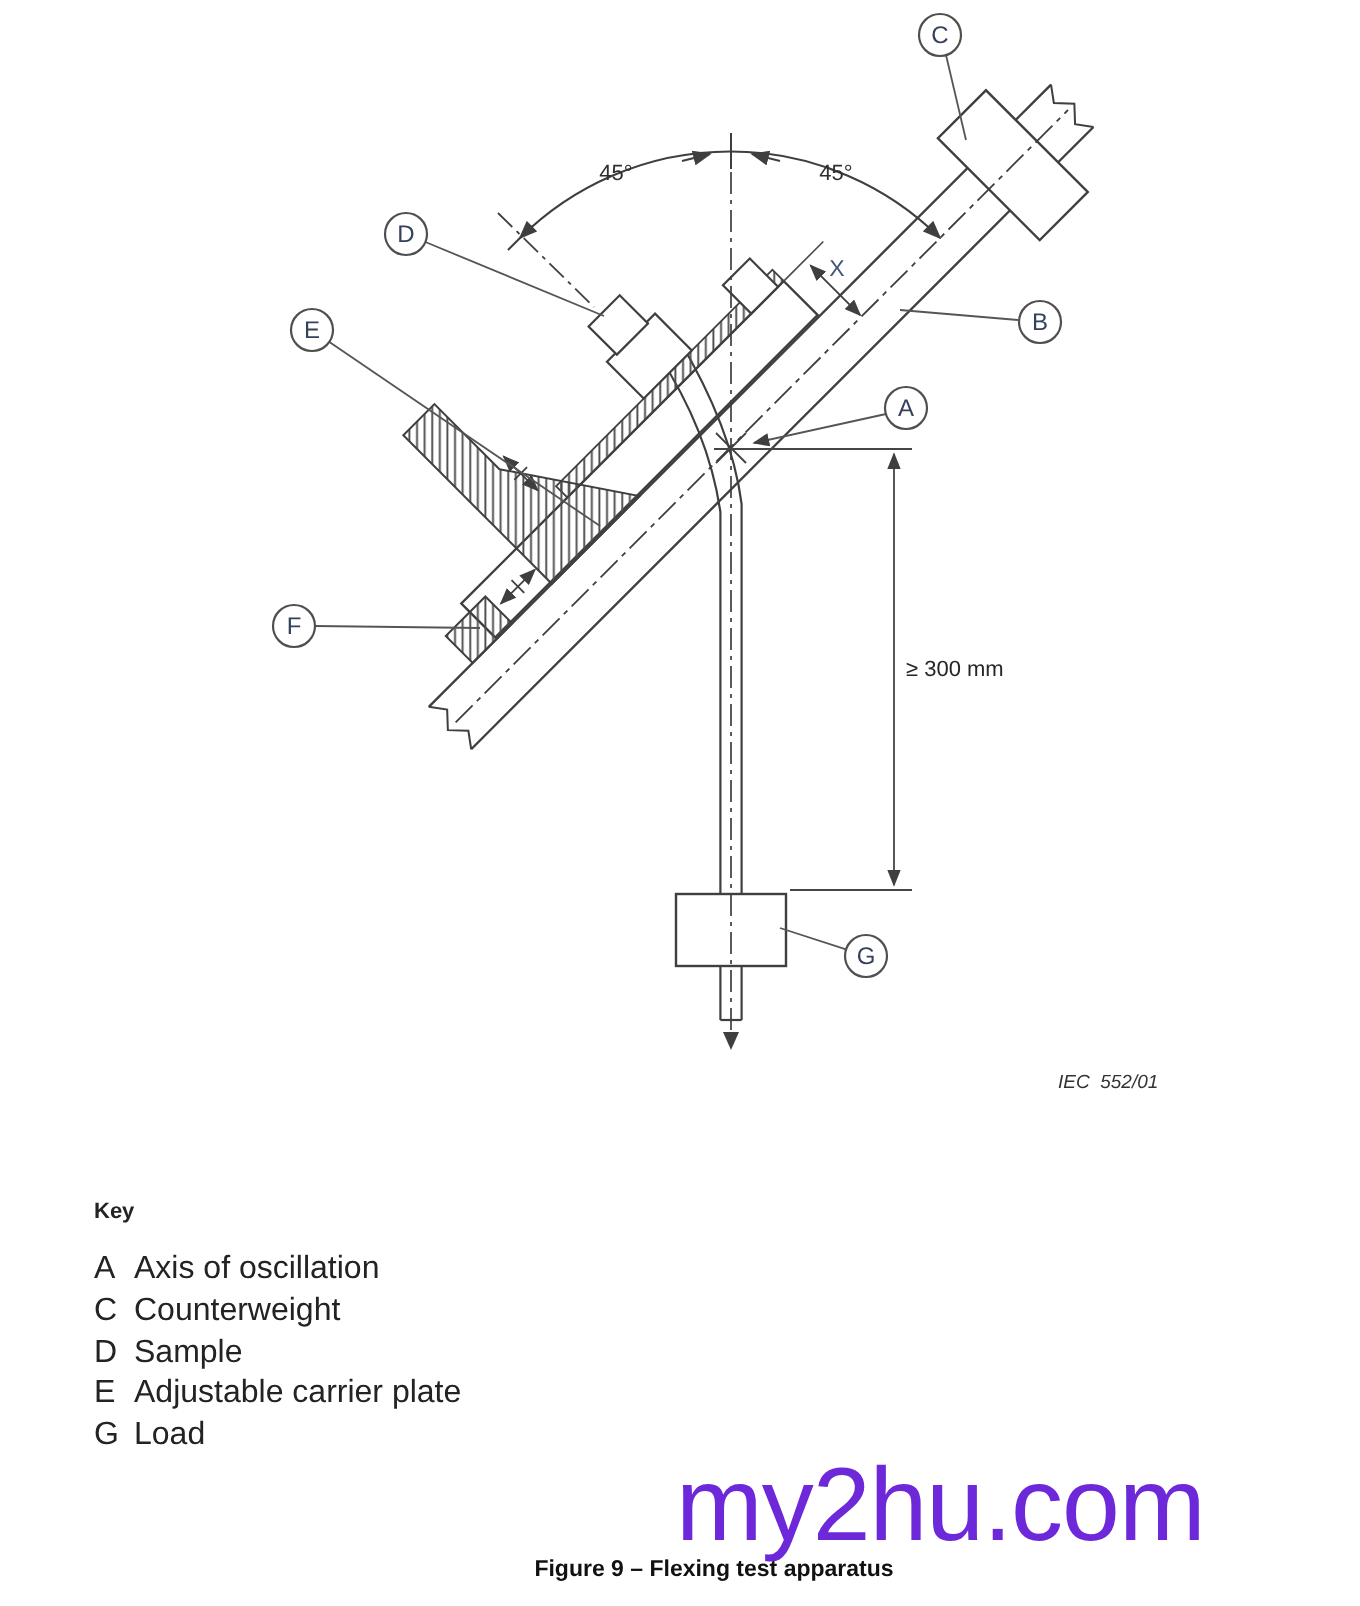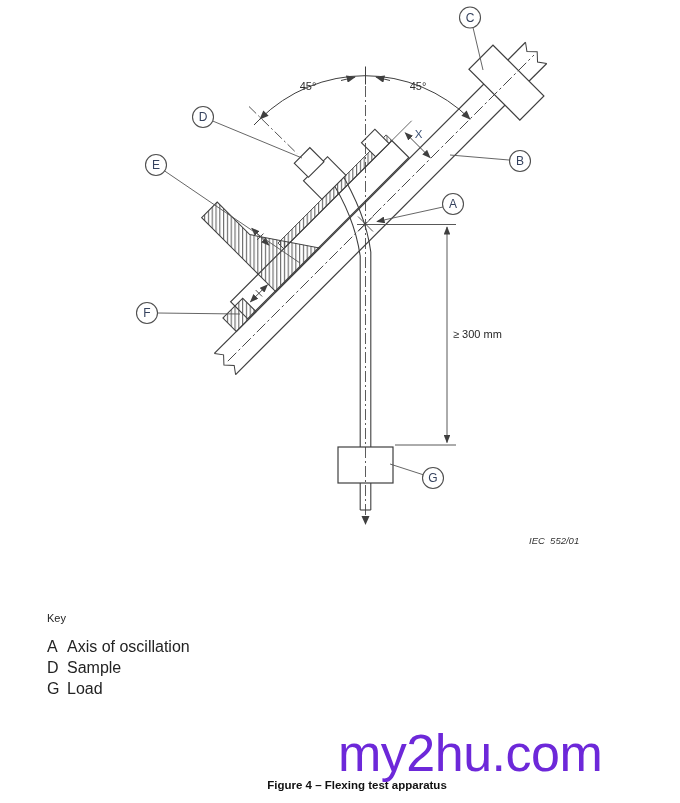--- a/index.html
+++ b/index.html
@@ -8,21 +8,21 @@
     font-family:"Liberation Sans", sans-serif;overflow:hidden;margin:0 auto;
   }
   svg{position:absolute;left:0;top:0;}
   svg text{font-family:"Liberation Sans", sans-serif;}
   .lbl{font-size:11px;fill:#2f2f2f;}
   .dimlbl{font-size:11px;fill:#262626;}
   .xlbl{font-size:11.5px;fill:#3d5377;}
   .letter{font-size:12px;fill:#35425e;text-anchor:middle;}
   .credit{font-size:9.5px;font-style:italic;fill:#333;}
   .key{position:absolute;left:47px;top:600px;color:#232323;}
-  .key-title{font-size:11px;font-weight:normal;margin:12px 0 17px 0;}
+  .key-title{font-size:11px;font-weight:bold;margin:0 0 17px 0;}
   .key-row{font-size:16px;height:20.8px;line-height:12px;}
   .kl{display:inline-block;width:20px;}
   .caption{
     position:absolute;left:357px;top:779px;transform:translateX(-50%);
     font-size:11.5px;font-weight:bold;color:#111;white-space:nowrap;
   }
   .watermark{
     position:absolute;left:338px;top:727px;font-size:52px;line-height:1;
     letter-spacing:-0.5px;color:#6d28d9;white-space:nowrap;
   }
@@ -147,24 +147,30 @@
 
     <text class="credit" x="529" y="544">IEC&nbsp;&nbsp;552/01</text>
   </svg>
 
   <div class="key">
     <div class="key-title">Key</div>
     <div class="key-row">
       <span class="kl">A</span><span>Axis of oscillation</span>
     </div>
     <div class="key-row">
+      <span class="kl">C</span><span>Counterweight</span>
+    </div>
+    <div class="key-row">
       <span class="kl">D</span><span>Sample</span>
+    </div>
+    <div class="key-row">
+      <span class="kl">E</span><span>Adjustable carrier plate</span>
     </div>
     <div class="key-row">
       <span class="kl">G</span><span>Load</span>
     </div>
   </div>
 
-  <div class="caption">Figure 4 – Flexing test apparatus</div>
+  <div class="caption">Figure 9 – Flexing test apparatus</div>
 
   <div class="watermark">my2hu.com</div>
 
 </div>
 
 </body></html>

